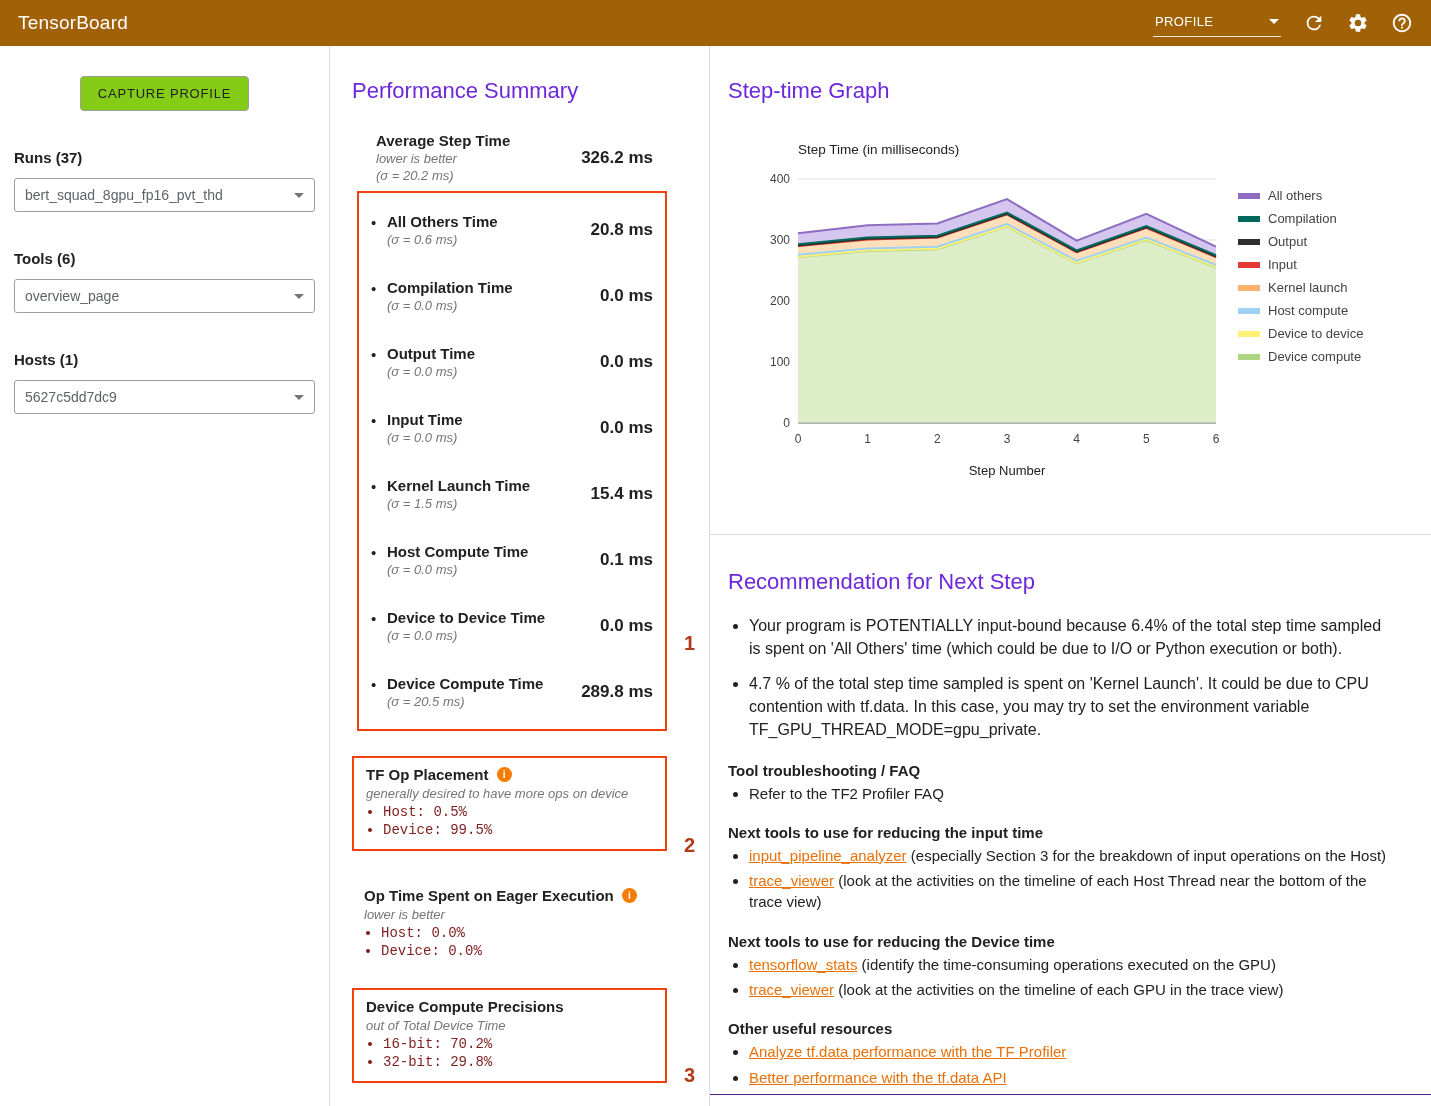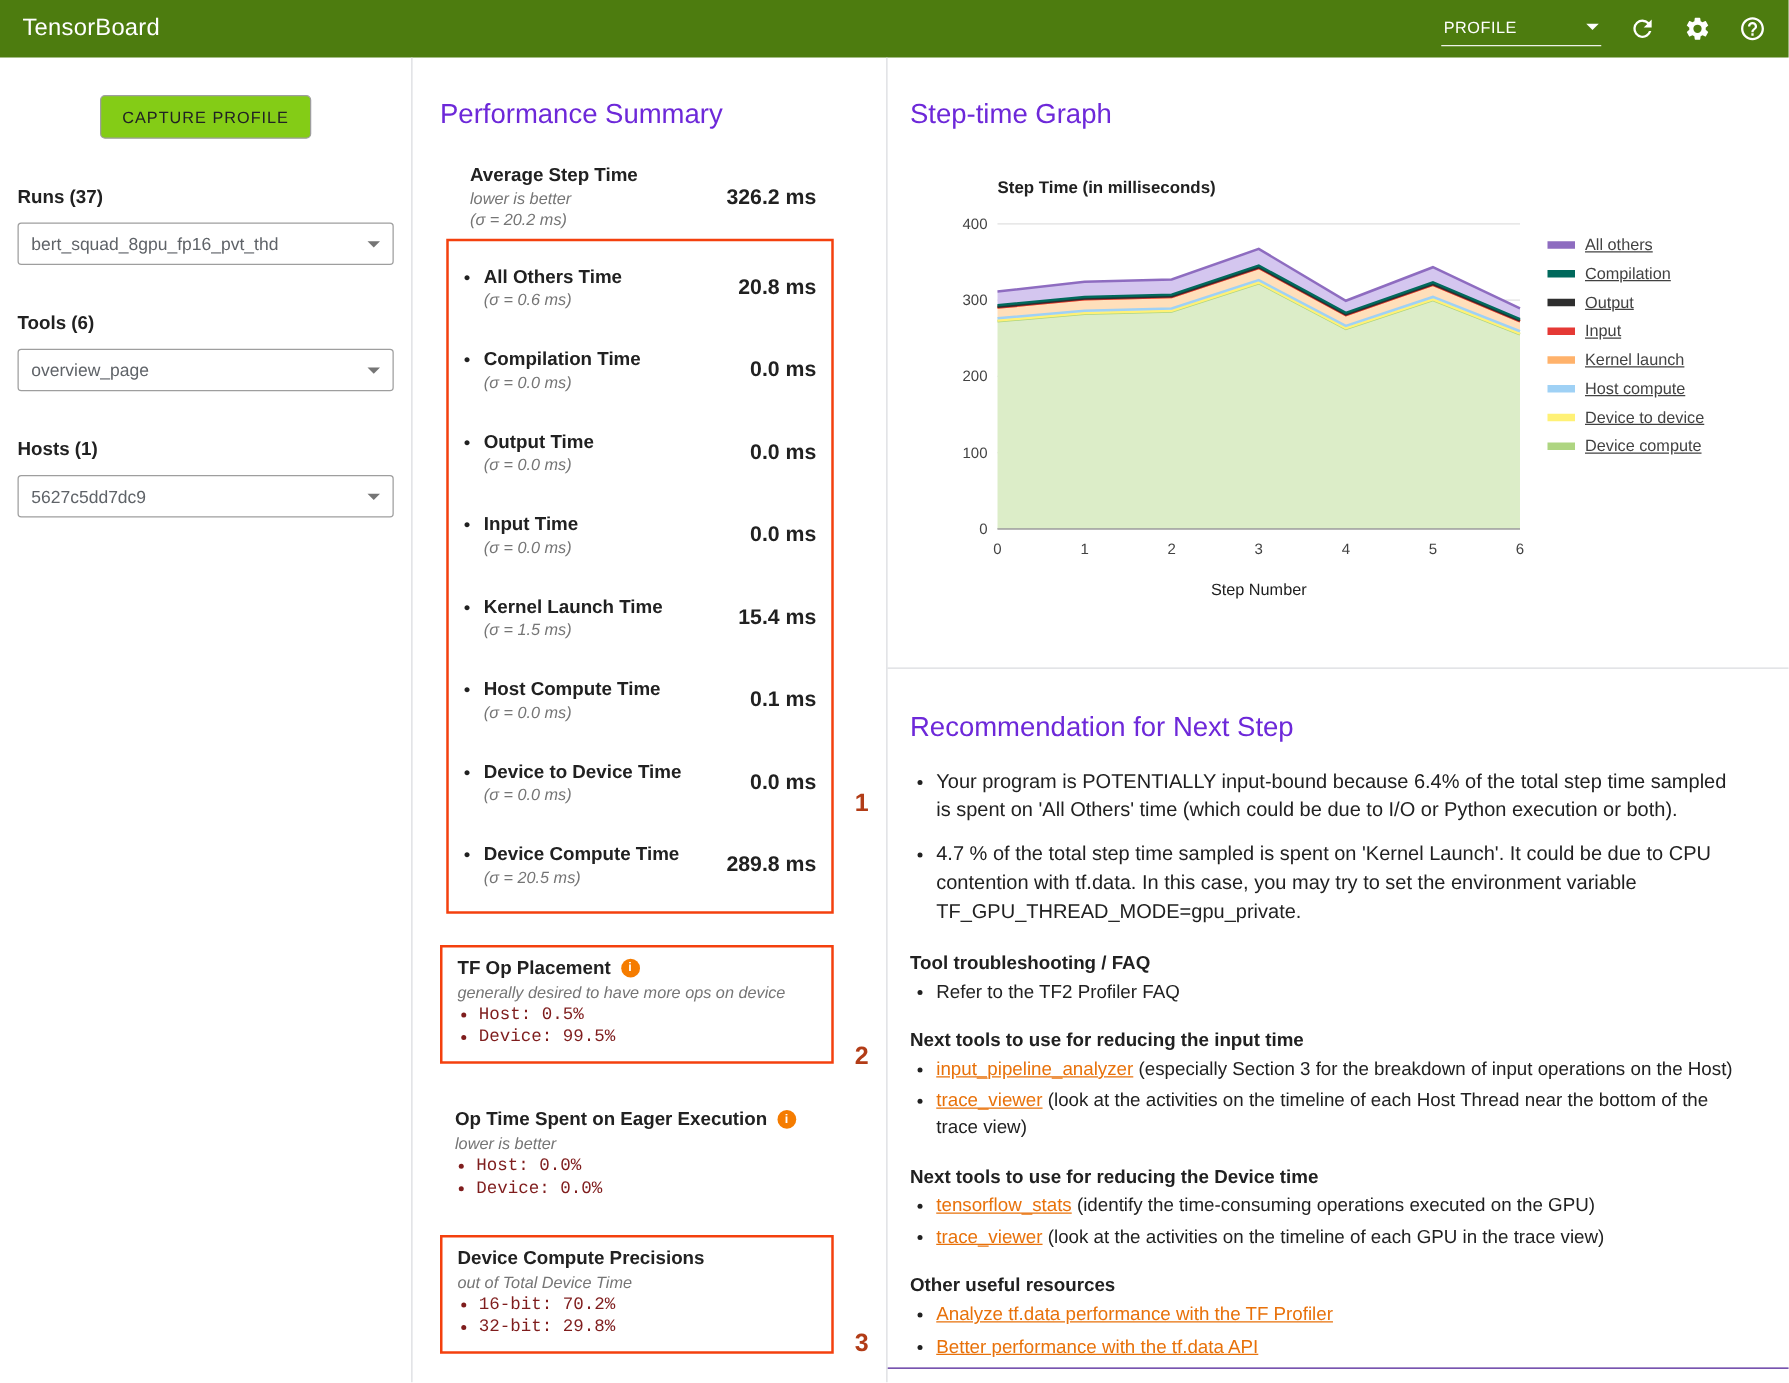--- a/index.html
+++ b/index.html
@@ -1,20 +1,20 @@
 <!DOCTYPE html>
 <html><head>
 <meta charset="utf-8">
 <style>
   * { box-sizing: border-box; margin: 0; padding: 0; }
   html,body { width: 1431px; height: 1106px; overflow: hidden; background: #fff;
     font-family: "Liberation Sans", "DejaVu Sans", sans-serif; color: #212121; }
 
   
-  .header { height: 46px; background: #4d7c0f; display: flex; align-items: center; padding: 0 18px; }
+  .header { height: 46px; background: #a16207; display: flex; align-items: center; padding: 0 18px; }
   .header-title { color: #fff; font-size: 19px; font-weight: 500; letter-spacing: .2px; }
   .header-right { margin-left: auto; display: flex; align-items: center; gap: 22px; }
   .profile-select { display: flex; align-items: center; justify-content: space-between;
     min-width: 128px; color: #fff; font-size: 13px; letter-spacing: .4px;
     border-bottom: 1px solid rgba(255,255,255,.9); padding: 4px 2px 7px 2px; cursor: pointer; }
   .caret { width: 0; height: 0; border-left: 5px solid transparent; border-right: 5px solid transparent;
     border-top: 5px solid #fff; }
   .icon-btn { display: flex; align-items: center; cursor: pointer; }
 
   
@@ -54,28 +54,28 @@
   .sub-note { font-size: 13px; font-style: italic; color: #757575; margin: 3px 0 2px; }
   .dot-list { list-style: disc; padding-left: 17px; margin-top: 2px; }
   .dot-list li { font-size: 14px; padding: 1px 0; color: #7f1d1d; font-family: Liberation Mono, monospace; }
   .plain-sub { margin: 28px 20px 0 0; padding: 8px 12px 0; }
   .annotation-num { position: absolute; right: 14px; font-size: 20px; font-weight: 700; color: #b23c17; }
   #annot1 { top: 586px; } #annot2 { top: 788px; } #annot3 { top: 1018px; }
 
   
   .graph-card { height: 489px; border-bottom: 1px solid #dadce0; padding-left: 18px; }
   .chart-row { display: flex; margin: 38px 0 0 22px; }
-  .chart-title { font-size: 13.5px; font-weight: 700; margin: 0 0 10px 48px; }
+  .chart-title { font-size: 13.5px; font-weight: 400; margin: 0 0 10px 48px; }
   .chart-xlabel { font-size: 13px; text-align: center; width: 418px;
     margin: 8px 0 0 48px; color: #212121; }
   svg text.tick { font-size: 12px; fill: #424242; }
   .chart-legend { margin: 46px 0 0 16px; }
   .legend-item { display: flex; align-items: center; margin-bottom: 8px; }
   .legend-swatch { width: 22px; height: 6px; margin-right: 8px; flex-shrink: 0; background: #ccc; }
-  .legend-label { font-size: 13px; color: #424242; white-space: nowrap; text-decoration: underline; }
+  .legend-label { font-size: 13px; color: #424242; white-space: nowrap; }
 
   
   .reco-card { height: 560px; border-bottom: 1px solid #4c1d95; padding: 0 40px 0 18px; }
   .reco-title { margin: 34px 0 20px; }
   .reco-list { list-style: disc; padding-left: 21px; max-width: 700px; }
   .reco-list li { font-size: 16px; line-height: 1.42; margin-bottom: 13px; }
   .reco-subhead { font-size: 15px; font-weight: 700; margin: 20px 0 4px; }
   .reco-sub-list { list-style: disc; padding-left: 21px; max-width: 710px; }
   .reco-sub-list li { font-size: 15px; line-height: 1.42; margin-bottom: 4px; }
   a.reco-link { color: #e8710a; text-decoration: underline; cursor: pointer; }

